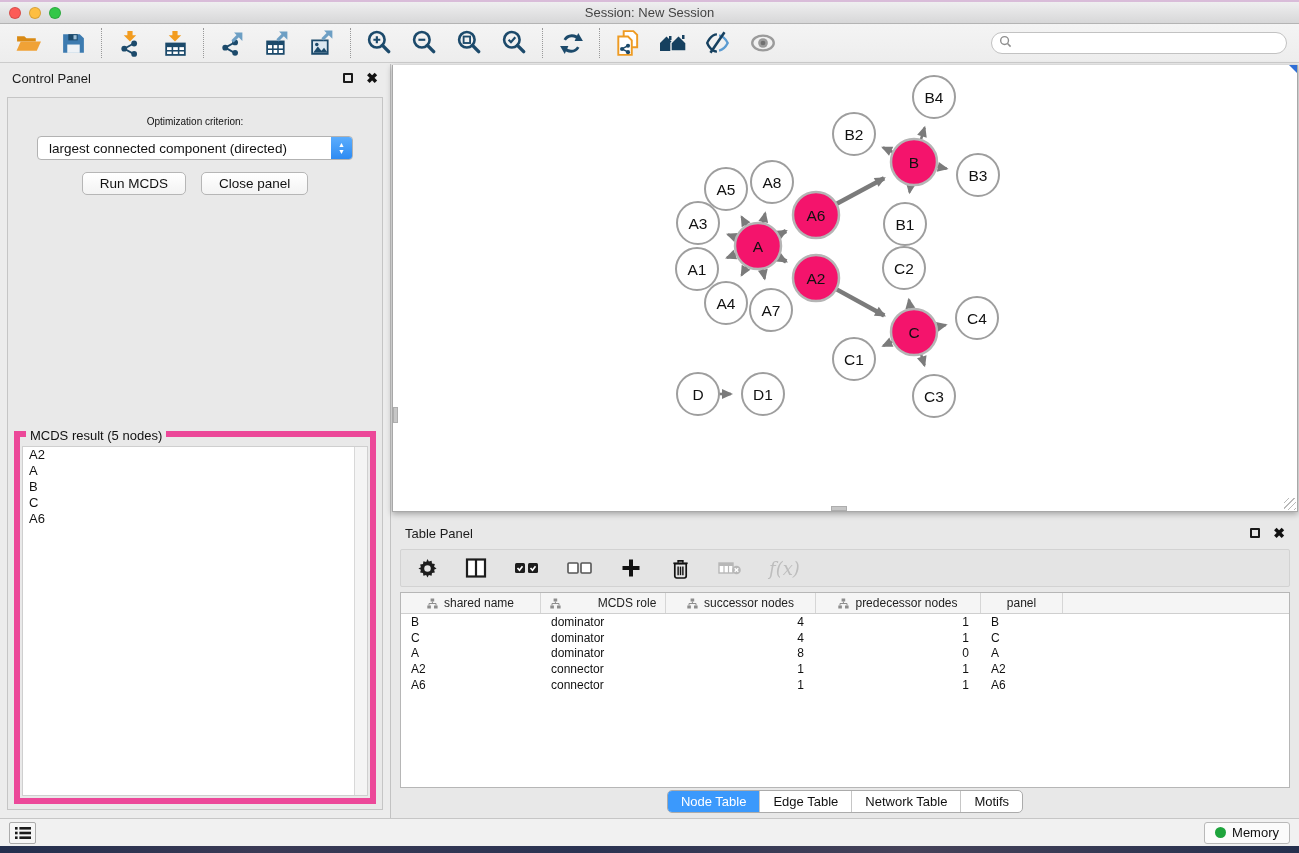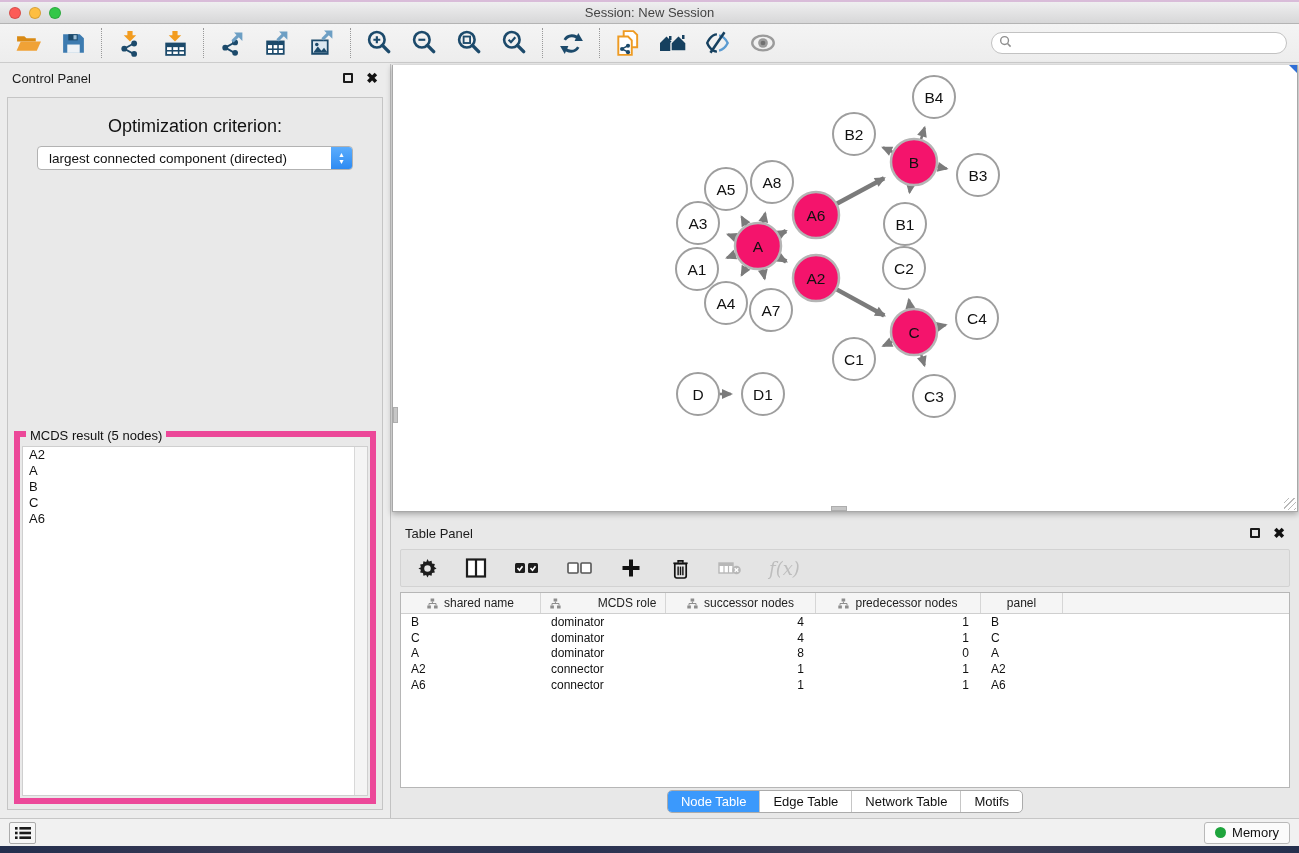--- a/index.html
+++ b/index.html
@@ -39,21 +39,21 @@
   .panel-header { height:28px; display:flex; align-items:center; padding:0 12px; font-size:13px; color:#1c1c1c; flex:0 0 auto; }
   .panel-controls { margin-left:auto; display:flex; align-items:center; gap:13px; }
   .float-btn { width:10px; height:10px; border:2px solid #1a1a1a; border-radius:1px; }
   .close-btn { font-size:14px; font-weight:bold; color:#111; line-height:10px; }
   .seg { display:flex; border:1px solid #ababab; border-radius:5px; overflow:hidden; background:#fff; }
   .seg-item { padding:3px 13px; font-size:13px; color:#111; border-right:1px solid #c6c6c6; white-space:nowrap; }
   .seg-item:last-child { border-right:none; }
   .seg-item.active { background:#3b99fc; color:#fff; }
   .cp-tabs { display:flex; justify-content:center; flex:0 0 auto; }
   .cp-body { flex:1; margin:5px 7px 8px 7px; border:1px solid #c5c5c5; background:#e9e9e9; position:relative; }
-  .opt-label { text-align:center; margin-top:18px; font-size:18px; }
+  .opt-label { text-align:center; margin-top:18px; font-size:10px; }
   .dropdown { width:316px; height:24px; margin:9px auto 12px; background:#fff; border:1px solid #b2b2b2; border-radius:4px; display:flex; align-items:stretch; overflow:hidden; }
   .dd-text { flex:1; display:flex; align-items:center; padding:0 11px; font-size:13.5px; }
   .dd-stepper { width:21px; background:linear-gradient(#5badfd,#2e8bf2); color:#fff; display:flex; flex-direction:column; align-items:center; justify-content:center; font-size:7px; line-height:7px; }
   .btn-row { display:flex; justify-content:center; gap:15px; margin-top:10px; }
   .btn { background:linear-gradient(#ffffff,#f3f3f3); border:1px solid #b6b6b6; border-radius:5px; padding:3px 17px; font-size:13.5px; color:#111; }
   .result-group { position:absolute; left:6px; right:6px; top:333px; bottom:5px; border:6px solid #ec4899; }
   .result-legend { position:absolute; top:-9px; left:6px; background:#e9e9e9; padding:0 4px; font-size:13px; }
   .result-list { position:absolute; top:9px; left:2px; right:2px; bottom:2px; background:#fff; border:1px solid #cfcfcf; overflow:hidden; }
   .result-scroll { position:absolute; top:0; bottom:0; right:0; width:13px; background:#f4f4f4; border-left:1px solid #d8d8d8; }
   .result-item { padding:0 6px; line-height:16px; font-size:13px; }
@@ -285,20 +285,24 @@
     </div>
     <div class="cp-body">
       <div class="opt-label">Optimization criterion:</div>
       <div class="dropdown">
         <span class="dd-text">largest connected component (directed)</span>
         <span class="dd-stepper">
               <span>▲</span>
               <span>▼</span>
             </span>
       </div>
+      <div class="btn-row">
+        <button class="btn">Run MCDS</button>
+        <button class="btn">Close panel</button>
+      </div>
       <div class="result-group">
         <div class="result-legend">MCDS result (5 nodes)</div>
         <div class="result-list">
           <div>
                 <div class="result-item">A2</div>
                 <div class="result-item">A</div>
                 <div class="result-item">B</div>
                 <div class="result-item">C</div>
                 <div class="result-item">A6</div>
               </div>

